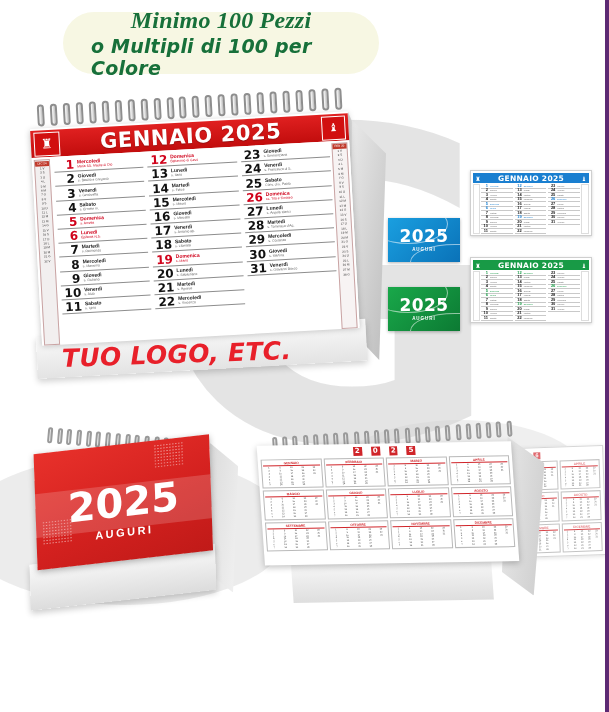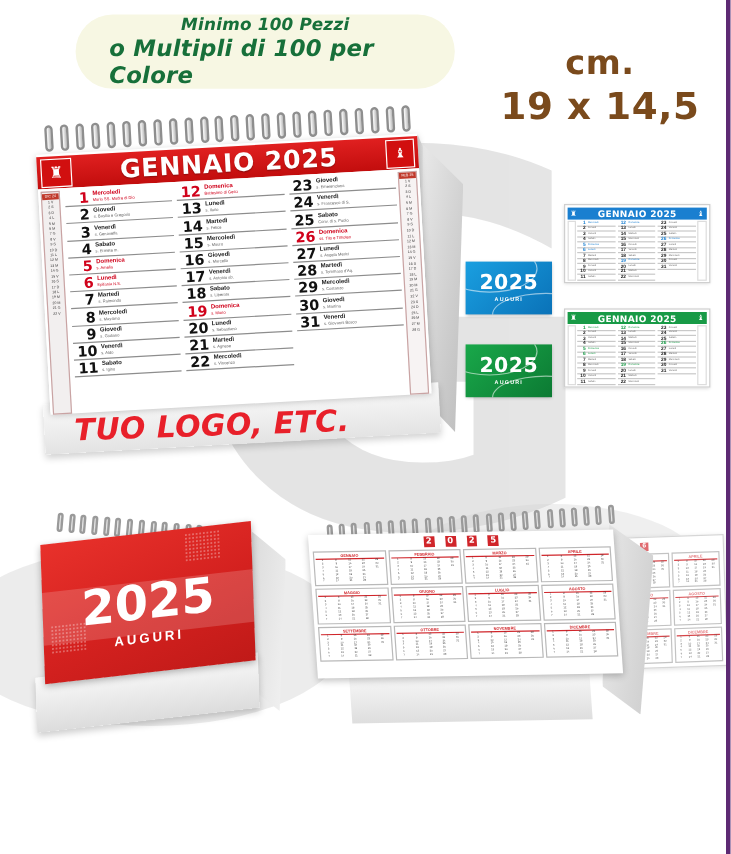--- a/index.html
+++ b/index.html
@@ -27,21 +27,21 @@
   .edge-right{position:absolute; right:0; top:0; width:4px; height:712px; background:#5d2a73; z-index:40;}
 
   
   .promo {
     position:absolute; left:63px; top:12px; width:316px; height:62px;
     background:#f7f7e3; border-radius:31px; z-index:6;
     display:flex; flex-direction:column; align-items:center; justify-content:center;
     color:#17703a; font-style:italic; font-weight:700;
     font-family:"DejaVu Sans", sans-serif;
   }
-  .promo .l1{font-size:14px; letter-spacing:.2px;}
+  .promo .l1{font-size:24px; letter-spacing:.2px;font-family:Liberation Serif, serif;}
   .promo .l2{font-size:19px; letter-spacing:.2px; margin-top:1px;margin-left:28px;}
 
   .size-box{
     position:absolute; left:400px; top:36px; width:200px; z-index:6;
     text-align:center; color:#7a4a1c; font-weight:700;
     font-family:"DejaVu Sans", sans-serif;
   }
   .size-box .cm{font-size:28px; letter-spacing:.5px;}
   .size-box .dim{font-size:31px; margin-top:2px; letter-spacing:.5px;}
 
@@ -234,24 +234,20 @@
   <div class="wm-swoosh" style="left:-40px;top:455px;width:330px;height:150px;border-radius:50%;opacity:.35;"></div>
   <div class="wm-swoosh" style="left:330px;top:420px;width:260px;height:120px;border-radius:50%;opacity:.30;"></div>
   <div class="watermark">G</div>
   <div class="wm-swoosh" style="left:200px;top:150px;width:300px;height:230px;opacity:.0;"></div>
 
   <div class="promo">
     <div class="l1">Minimo 100 Pezzi</div>
     <div class="l2">o Multipli di 100 per Colore</div>
   </div>
 
-  <div class="size-box">
-    <div class="cm">cm.</div>
-    <div class="dim">19 x 14,5</div>
-  </div>
 
   <div class="easel">
     <div class="f1"></div>
     <div class="f2"></div>
   </div>
 
   <div class="main-cal">
     <div class="mc-base"></div>
     <div class="mc-paper"></div>
     <div class="spiral" id="main-spiral">

